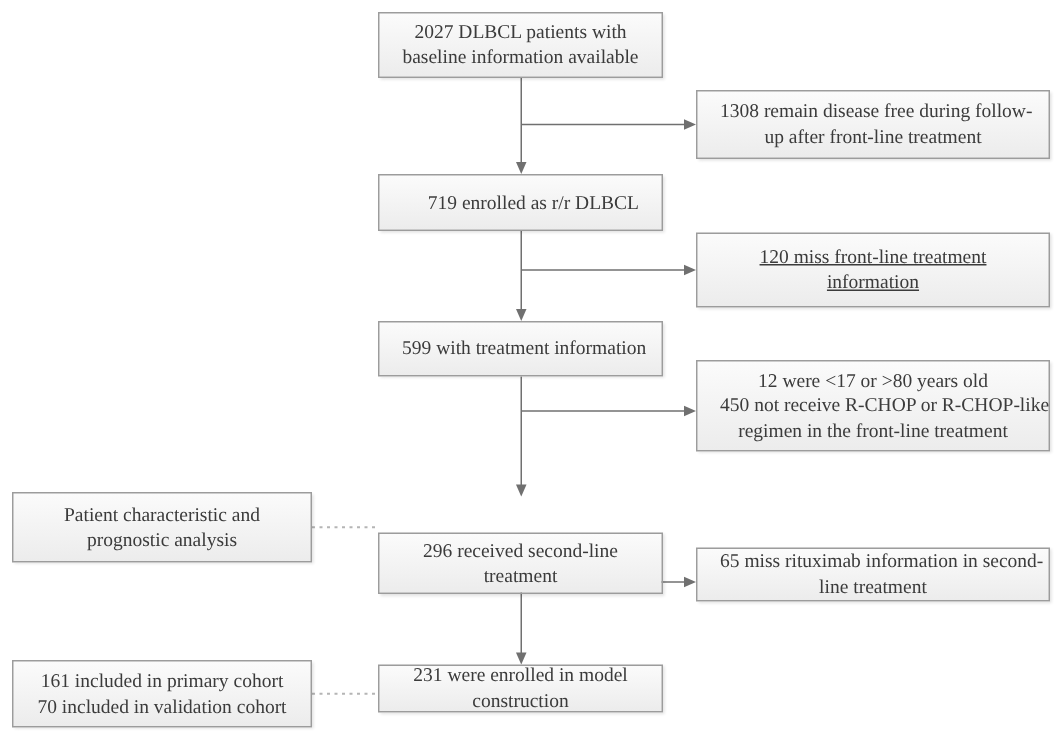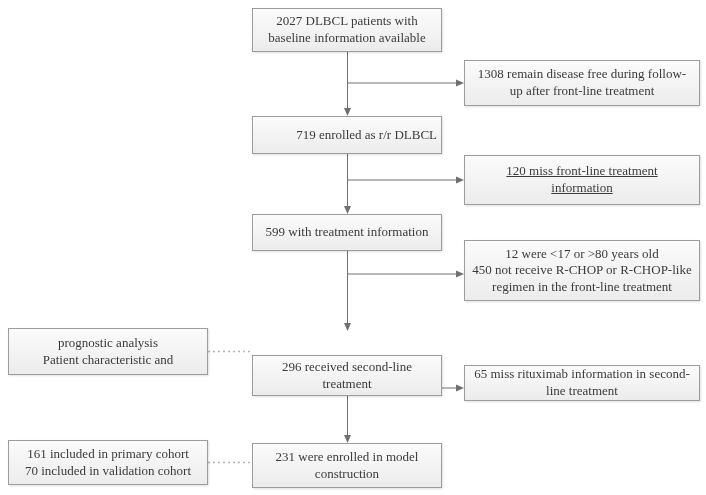--- a/index.html
+++ b/index.html
@@ -25,21 +25,21 @@
     box-sizing:border-box;
     border:1px solid var(--box-border);
     background:linear-gradient(to bottom,var(--box-fill-top),var(--box-fill-bottom));
     box-shadow:1px 1px 2px rgba(0,0,0,0.12);
     display:flex;
     flex-direction:column;
     justify-content:center;
     text-align:center;
     font-size:13px;
     line-height:1.28;
-    padding:3px 4px;
+    padding:3px 15px;
   }
   .fbox .line{display:block;white-space:nowrap;}
   svg.connectors{
     position:absolute;left:0;top:0;width:706px;height:495px;
     pointer-events:none;
   }
   svg.connectors line{stroke:var(--arrow-color);stroke-width:1;}
   svg.connectors line.dotted{stroke:var(--dotted-color);stroke-width:1.4;stroke-dasharray:2 3;}
   svg.connectors polygon{fill:var(--arrow-color);}
 </style>
@@ -83,21 +83,21 @@
 
   <div class="fbox" style="left:252px;top:214px;width:190px;height:37px;">
     <span class="line">599 with treatment information</span>
   </div>
 
   <div class="fbox" style="left:252px;top:331px;width:190px;height:41px;margin-top:24px;">
     <span class="line">296 received second-line</span>
     <span class="line">treatment</span>
   </div>
 
-  <div class="fbox" style="left:252px;top:443px;width:190px;height:45px;text-align:center;">
+  <div class="fbox" style="left:252px;top:443px;width:190px;height:32px;text-align:center;">
     <span class="line">231 were enrolled in model</span>
     <span class="line">construction</span>
   </div>
 
   <div class="fbox" style="left:464px;top:60px;width:236px;height:46px;text-align:center;">
     <span class="line">1308 remain disease free during follow-</span>
     <span class="line">up after front-line treatment</span>
   </div>
 
   <div class="fbox" style="left:464px;top:155px;width:236px;height:50px;text-decoration:underline;">
@@ -110,22 +110,22 @@
     <span class="line">450 not receive R-CHOP or R-CHOP-like</span>
     <span class="line">regimen in the front-line treatment</span>
   </div>
 
   <div class="fbox" style="left:464px;top:365px;width:236px;height:36px;">
     <span class="line">65 miss rituximab information in second-</span>
     <span class="line">line treatment</span>
   </div>
 
   <div class="fbox" style="left:8px;top:328px;width:200px;height:47px;">
+    <span class="line">Patient characteristic and</span>
     <span class="line">prognostic analysis</span>
-    <span class="line">Patient characteristic and</span>
   </div>
 
   <div class="fbox" style="left:8px;top:440px;width:200px;height:45px;">
     <span class="line">161 included in primary cohort</span>
     <span class="line">70 included in validation cohort</span>
   </div>
 
 </div>
 
 </body></html>

